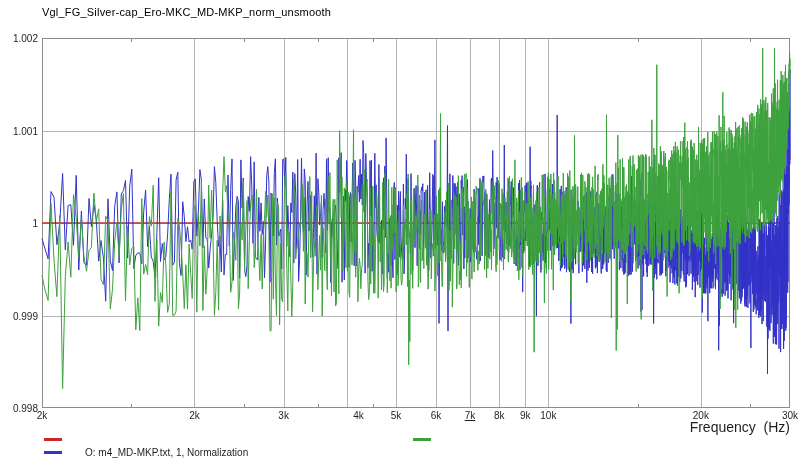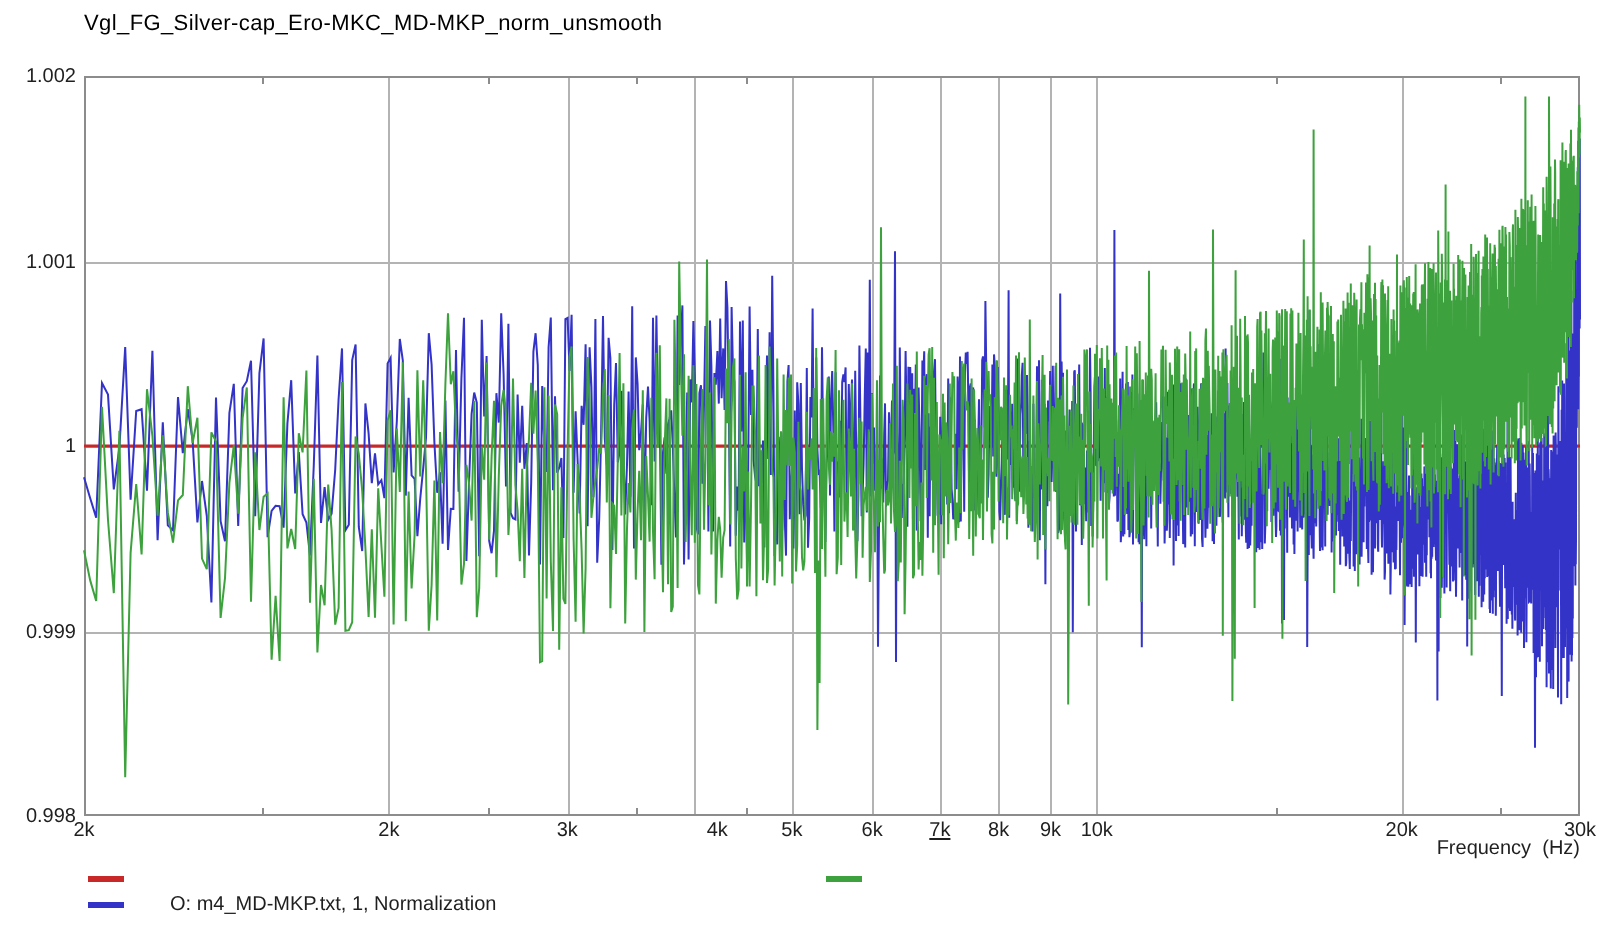--- a/index.html
+++ b/index.html
@@ -6,21 +6,21 @@
   body{width:800px;height:471px;overflow:hidden;background:#fff;}
   .screen{position:relative;width:784px;height:471px;background:#ffffff;
           font-family:"Liberation Sans",sans-serif;}
   .chart-title{position:absolute;left:42px;top:6px;font-size:11px;color:#000;
                letter-spacing:0.2px;white-space:pre;}
   #plot-svg{position:absolute;left:0;top:0;}
   .tick-label{position:absolute;font-size:10px;color:#1f1f1f;line-height:11px;}
   .ylabel{left:0;width:38px;text-align:right;}
   .xlabel{width:34px;text-align:center;top:410px;}
   .freq-label{position:absolute;top:419px;left:660px;width:130px;text-align:right;
-              font-size:10px;color:#1f1f1f;white-space:pre;}
+              font-size:14px;color:#1f1f1f;white-space:pre;}
   .legend-item{position:absolute;height:12px;display:flex;align-items:center;}
   .legend-swatch{display:inline-block;width:18px;height:3px;margin-right:7px;}
   .legend-text{font-size:10px;color:#1f1f1f;white-space:pre;}
 </style>
 </head>
 <body>
 
 <div class="screen">
 
   <div class="chart-title">Vgl_FG_Silver-cap_Ero-MKC_MD-MKP_norm_unsmooth</div>

